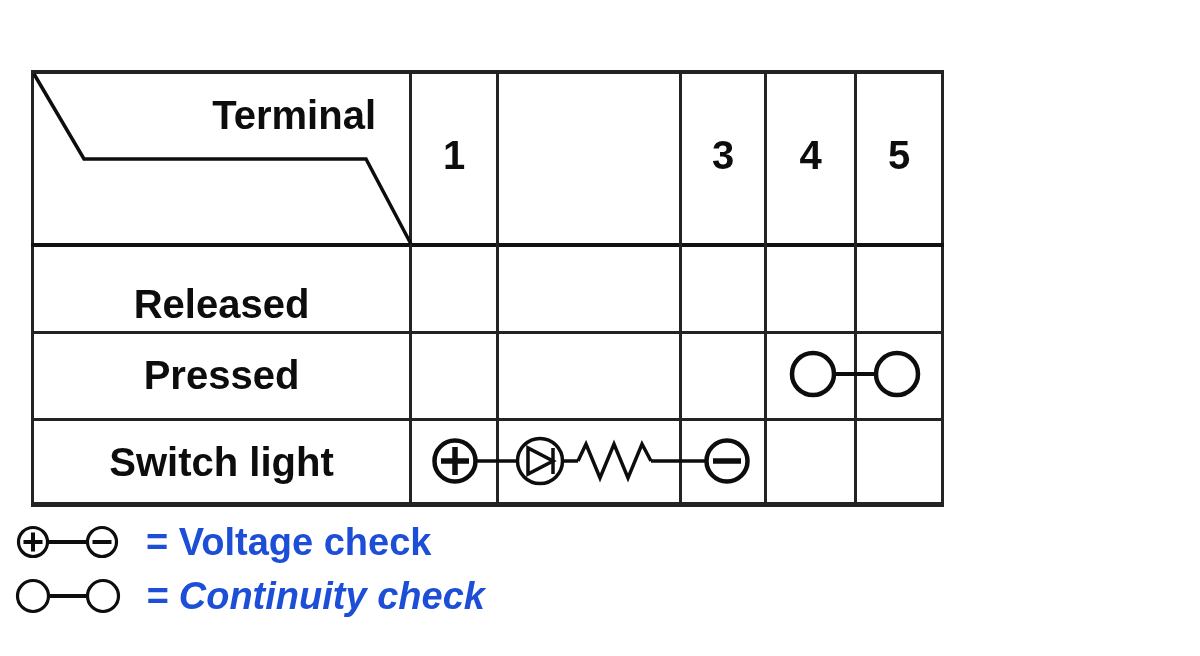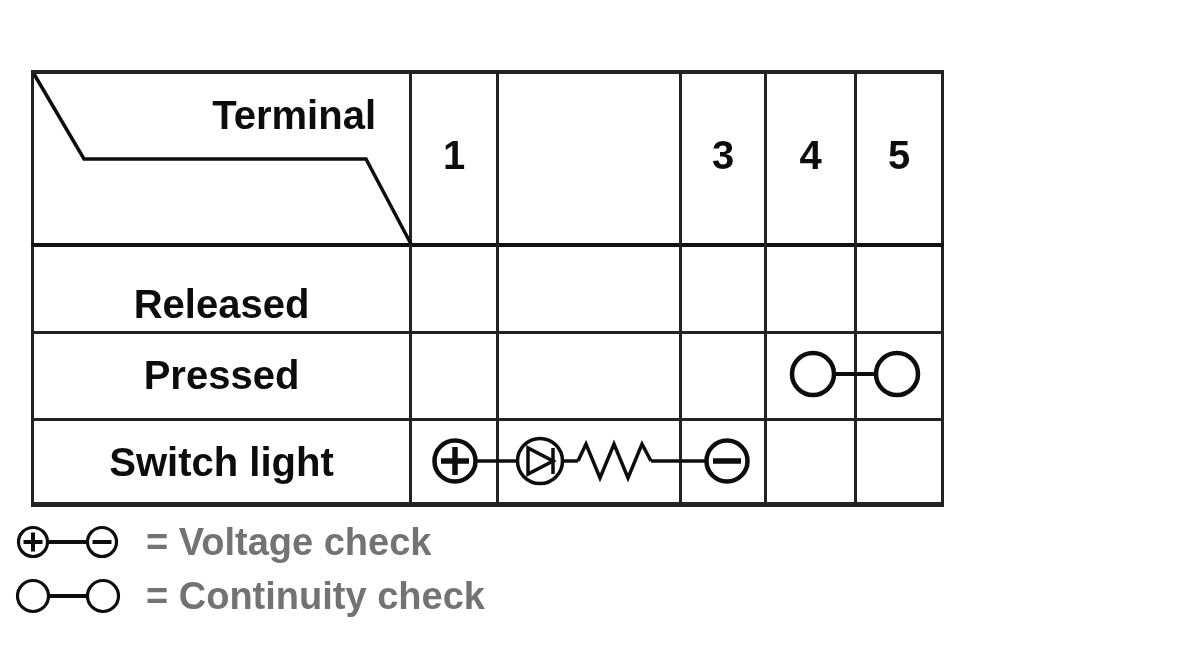--- a/index.html
+++ b/index.html
@@ -44,21 +44,21 @@
     left: 3px;
     width: 375px;
     text-align: center;
   }
   .legend-lbl {
     position: absolute;
     font-weight: bold;
     font-size: 38px;
     line-height: 44px;
     white-space: nowrap;
-    color: #737373;
+    color: #1d4ed8;
   }
   svg { position: absolute; display: block; }
   .stroke { stroke: #0d0d0d; fill: none; }
 </style>
 </head>
 <body>
 
 <div class="canvas">
 
   <div class="table">
@@ -140,18 +140,18 @@
       </svg>
       <div class="legend-lbl" style="left:146px; top:520px;">= Voltage check</div>
     </div>
 
     <div>
       <svg style="left:14px; top:577px;" width="115" height="38" viewBox="0 0 115 38">
         <circle class="stroke" cx="19" cy="19" r="15.5" stroke-width="3.2"></circle>
         <line class="stroke" x1="35" y1="19" x2="73" y2="19" stroke-width="4"></line>
         <circle class="stroke" cx="89" cy="19" r="15.5" stroke-width="3.2"></circle>
       </svg>
-      <div class="legend-lbl" style="left:146px; top:574px;">= Continuity check</div>
+      <div class="legend-lbl" style="left:146px; top:574px;font-style:italic;">= Continuity check</div>
     </div>
 
   </div>
 
 </div>
 
 </body></html>

